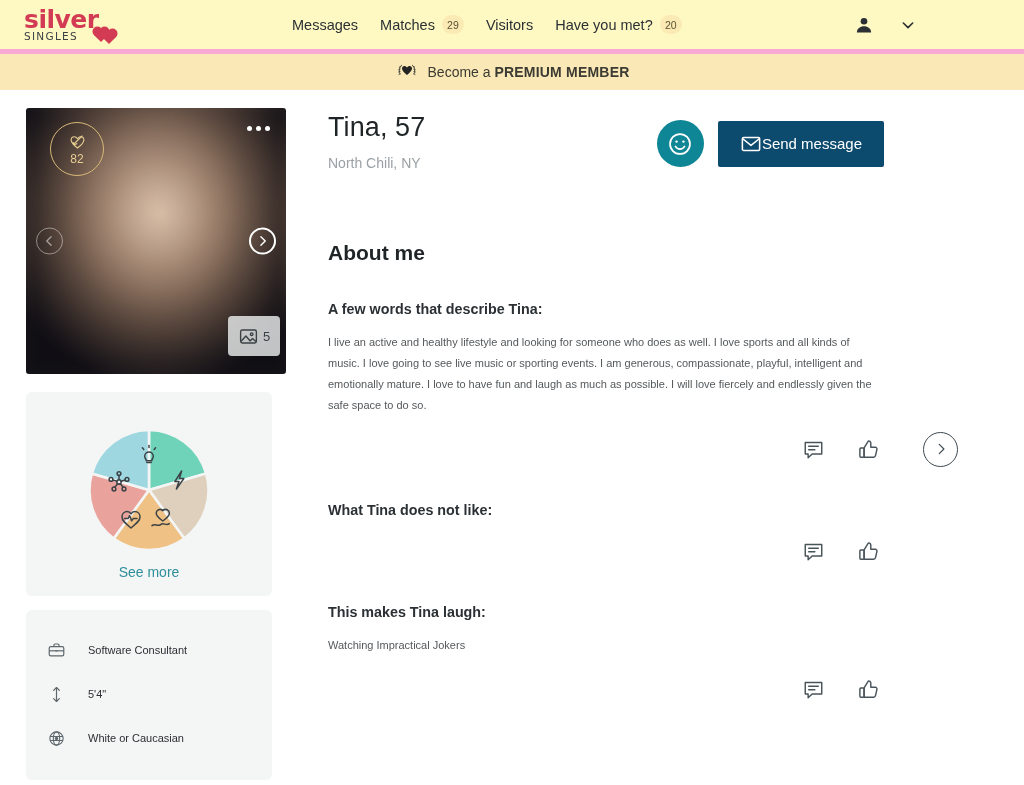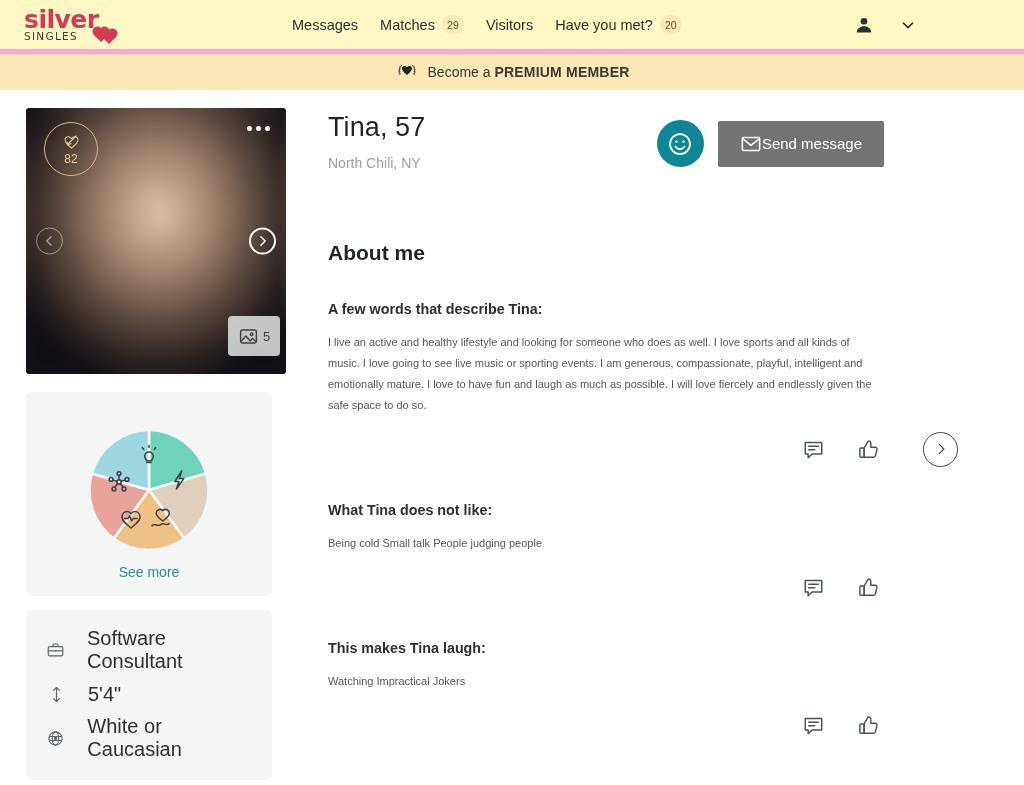--- a/index.html
+++ b/index.html
@@ -131,21 +131,21 @@
       linear-gradient(160deg, #2a2730 0%, #17151c 100%);
   }
   .photo:after {
     content: "";
     position: absolute; inset: 0;
     background: radial-gradient(ellipse at 50% 38%, rgba(226,199,176,0.55) 0%, rgba(140,112,92,0.25) 40%, rgba(10,9,14,0.55) 78%);
     filter: blur(6px);
   }
   .score {
     position: absolute;
-    top: 14px; left: 18px;
+    top: 14px; left: 24px;
     width: 54px; height: 54px;
     border-radius: 50%;
     border: 1.5px solid #d8b978;
     display: flex; flex-direction: column;
     align-items: center; justify-content: center;
     color: #e6cd93;
     z-index: 3;
     cursor: pointer;
   }
   .score-num { font-size: 12px; margin-top: 1px; }
@@ -202,21 +202,21 @@
     background: #f4f5f5;
     border-radius: 6px;
     margin-top: 14px;
     padding: 18px 16px 20px 20px;
   }
   .fact {
     display: flex;
     align-items: center;
     gap: 22px;
     height: 44px;
-    font-size: 20px;
+    font-size: 11px;
     color: #2b3034;
   }
   .fact-ico { width: 20px; display: flex; justify-content: center; color: #5d676c; }
 
   
   .profile-head { display: flex; align-items: flex-start; }
   .name { font-size: 27px; font-weight: normal; color: #1f2427; letter-spacing: 0.1px; }
   .location { margin-top: 12px; font-size: 14px; color: #9aa1a5; }
   .actions {
     margin-left: auto;
@@ -228,21 +228,21 @@
   }
   .smiley-btn {
     width: 47px; height: 47px;
     border-radius: 50%;
     background: #0f8695;
     display: flex; align-items: center; justify-content: center;
     cursor: pointer;
   }
   .send-btn {
     height: 46px;
-    background: #737373;
+    background: #0c4a6e;
     color: #fff;
     border: none;
     border-radius: 2px;
     display: flex; align-items: center; 
     padding: 0 22px;
     font-size: 15px;
     font-family: "Liberation Sans", sans-serif;
     cursor: pointer;
   }
 
@@ -519,21 +519,20 @@
         <span class="next-circle">
           <svg width="14" height="14" viewBox="0 0 24 24" fill="none" stroke="currentColor" stroke-width="2" stroke-linecap="round" stroke-linejoin="round">
               <polyline points="9,4 17,12 9,20"></polyline>
             </svg>
         </span>
       </div>
     </div>
 
     <div class="section">
       <div class="section-q">What Tina does not like:</div>
-      <div class="section-a">Being cold Small talk People judging people</div>
       <div class="react-row">
         <span class="ico">
           <svg width="23" height="23" viewBox="0 0 24 24" fill="none" stroke="currentColor" stroke-width="1.5" stroke-linecap="round" stroke-linejoin="round">
               <path d="M3.4 4.6 h17.2 v12 h-10 l-4.2 4 v-4 h-3Z"></path>
               <path d="M7 8.6 h10 M7 12.2 h6.4"></path>
             </svg>
         </span>
         <span class="ico">
           <svg width="23" height="23" viewBox="0 0 24 24" fill="none" stroke="currentColor" stroke-width="1.5" stroke-linecap="round" stroke-linejoin="round">
               <path d="M7.4 10.4 L11.6 3.4 a2 2 0 0 1 2.8 1.8 V9.6 h4.6 a1.8 1.8 0 0 1 1.8 2.2 l-1.5 6.6 a2 2 0 0 1-2 1.6 H7.4Z"></path>

